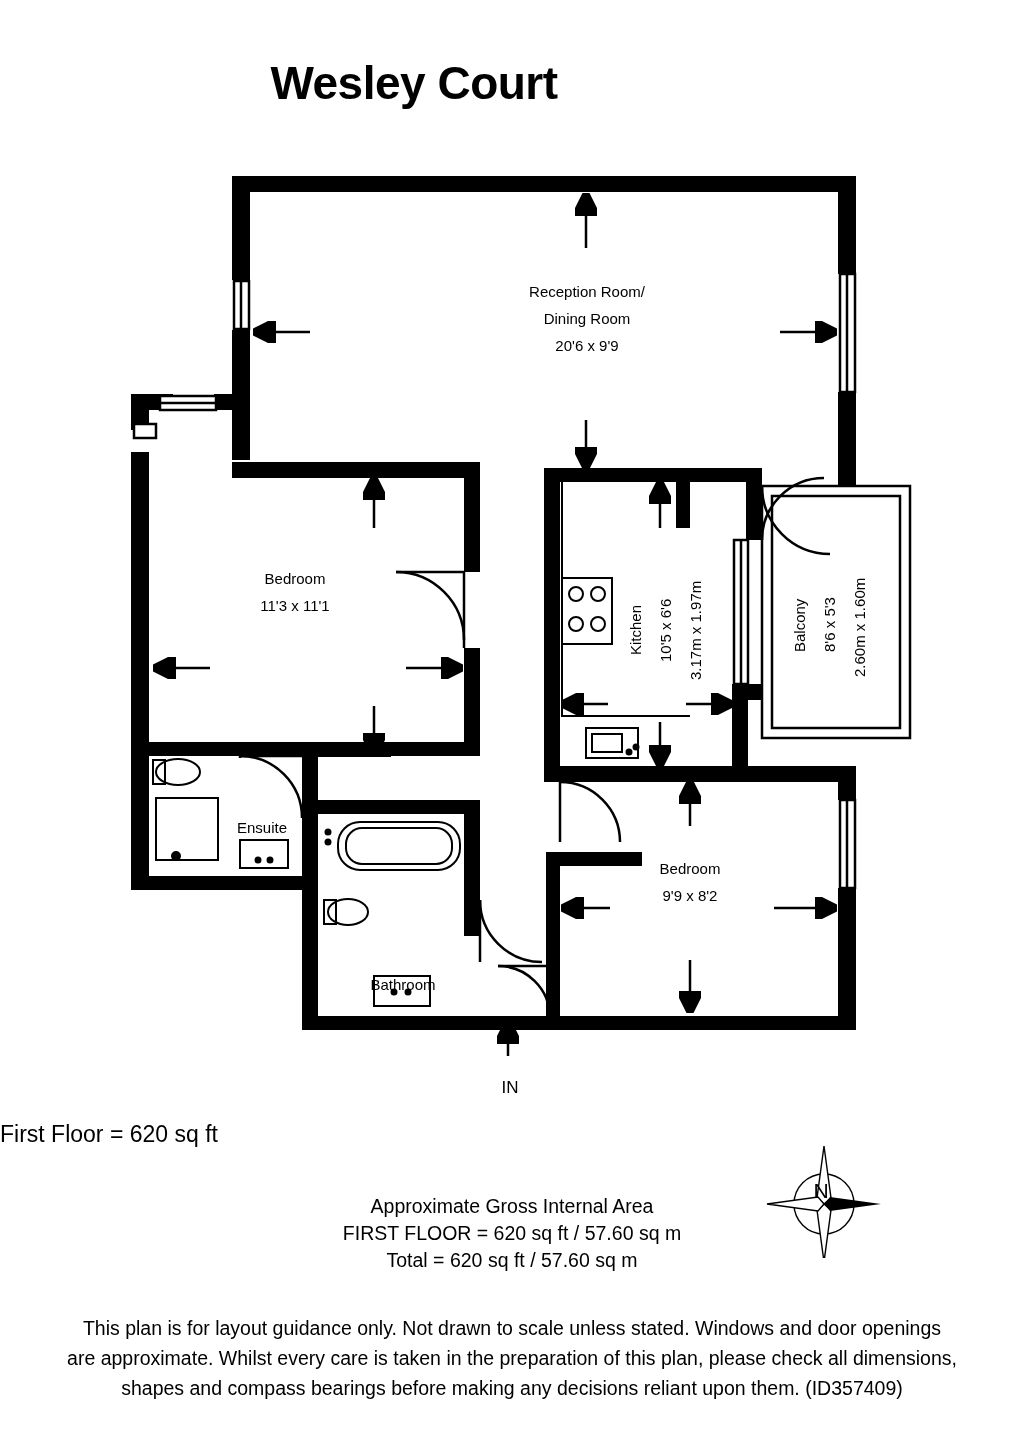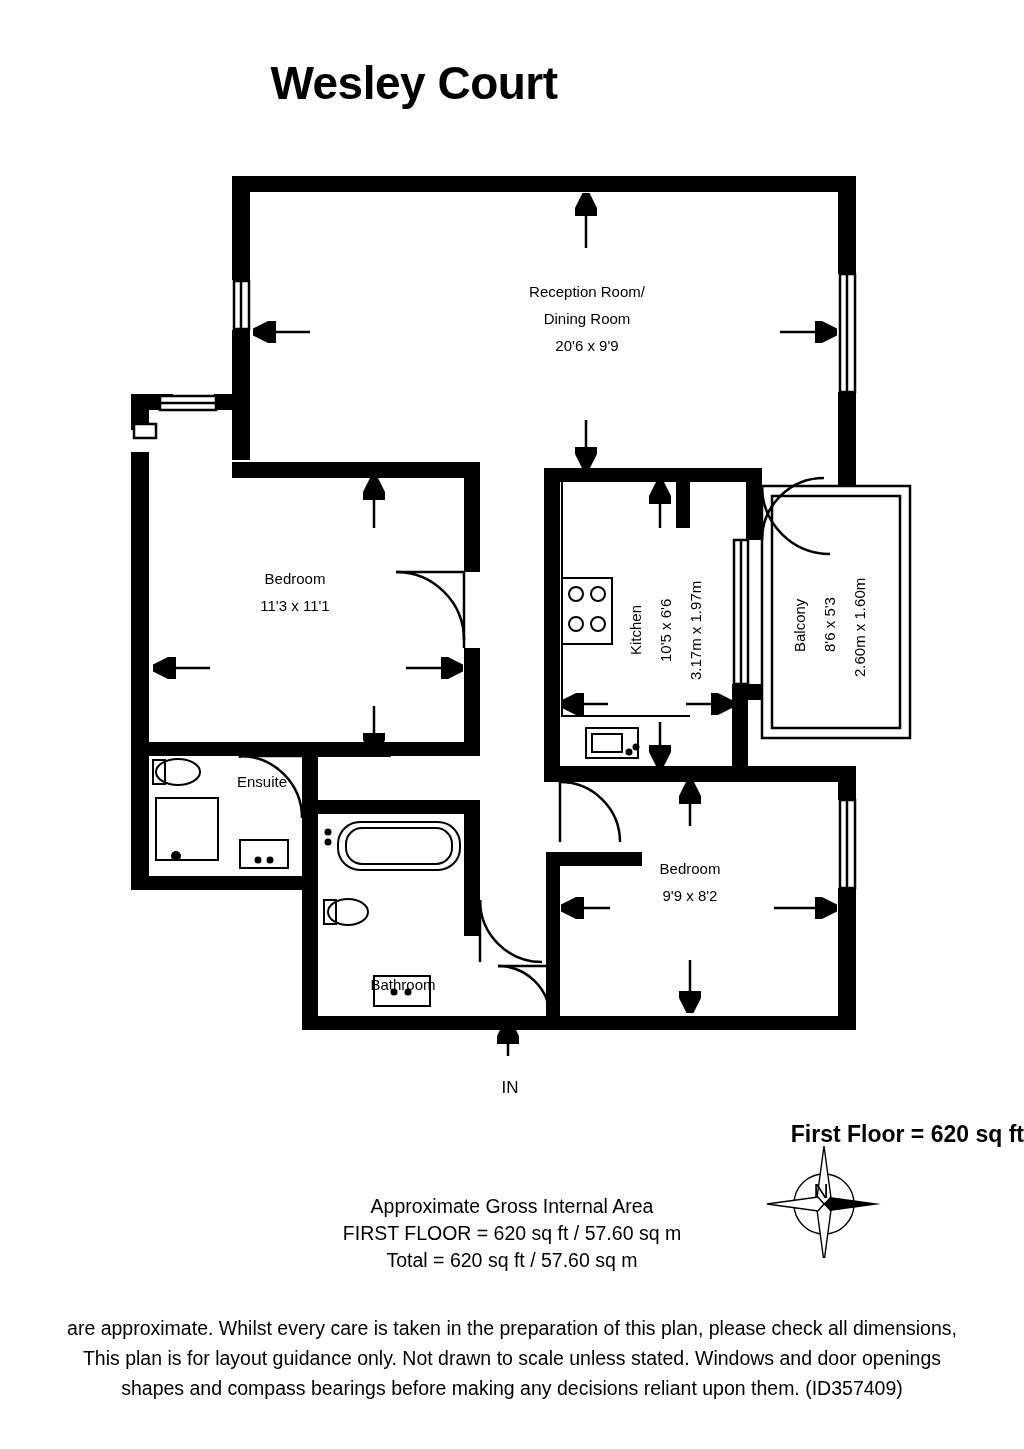--- a/index.html
+++ b/index.html
@@ -39,23 +39,23 @@
   }
   .lbl.vert {
     writing-mode: vertical-rl;
     transform: rotate(180deg);
     text-align: center;
   }
   .floor-total {
     position: absolute;
     left: 0; top: 1121px;
     width: 1024px;
-    text-align: right;
+    text-align: left;
     font-size: 23px;
-    font-weight: bold;
+    font-weight: normal;
   }
   .area-block {
     position: absolute;
     left: 0; top: 1193px;
     width: 1024px;
     text-align: center;
     font-size: 19.5px;
     line-height: 27px;
   }
   .disclaimer {
@@ -304,21 +304,21 @@
 </div>
 <div class="lbl vert" style="left:846px; top:545px; height:165px;">
   <span>2.60m x 1.60m</span>
 </div>
 
 <div class="lbl" style="left:570px; top:855px; width:240px;">
   <div>Bedroom</div>
   <div>9'9 x 8'2</div>
 </div>
 
-<div class="lbl" style="left:196px; top:768px; width:132px;">
+<div class="lbl" style="left:196px; top:814px; width:132px;">
   <span>Ensuite</span>
 </div>
 
 <div class="lbl" style="left:296px; top:932px; width:214px;margin-top:39px;">
   <span>Bathroom</span>
 </div>
 
 <div class="in-label">IN</div>
 
 <div class="floor-total">First Floor = 620 sq ft</div>
@@ -338,16 +338,16 @@
     <path d="M59 122 L52 70 L59 64 L66 70 Z"></path>
     <path d="M2 64 L53 57 L59 64 L53 71 Z"></path>
   </g>
   <g fill="#000000">
     <path d="M116 64 L65 57 L59 64 L65 71 Z"></path>
   </g>
   <text x="56" y="58" font-family="Liberation Sans, sans-serif" font-size="21" text-anchor="middle" fill="#000000">N</text>
 </svg>
 
 <div class="disclaimer">
+  <div>This plan is for layout guidance only. Not drawn to scale unless stated. Windows and door openings</div>
   <div>are approximate. Whilst every care is taken in the preparation of this plan, please check all dimensions,</div>
-  <div>This plan is for layout guidance only. Not drawn to scale unless stated. Windows and door openings</div>
   <div>shapes and compass bearings before making any decisions reliant upon them. (ID357409)</div>
 </div>
 
 </body></html>

